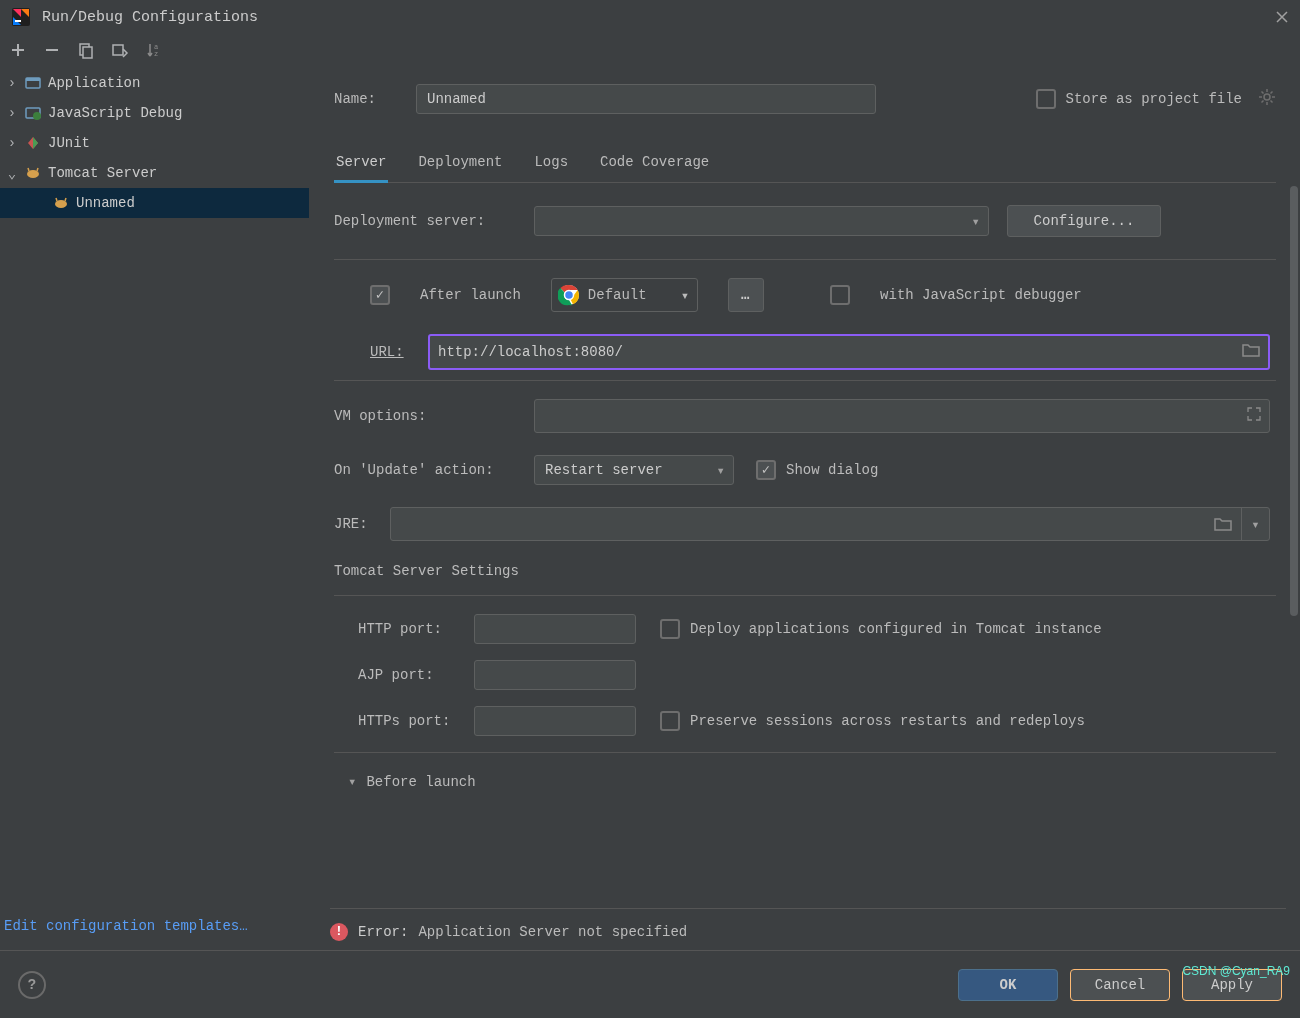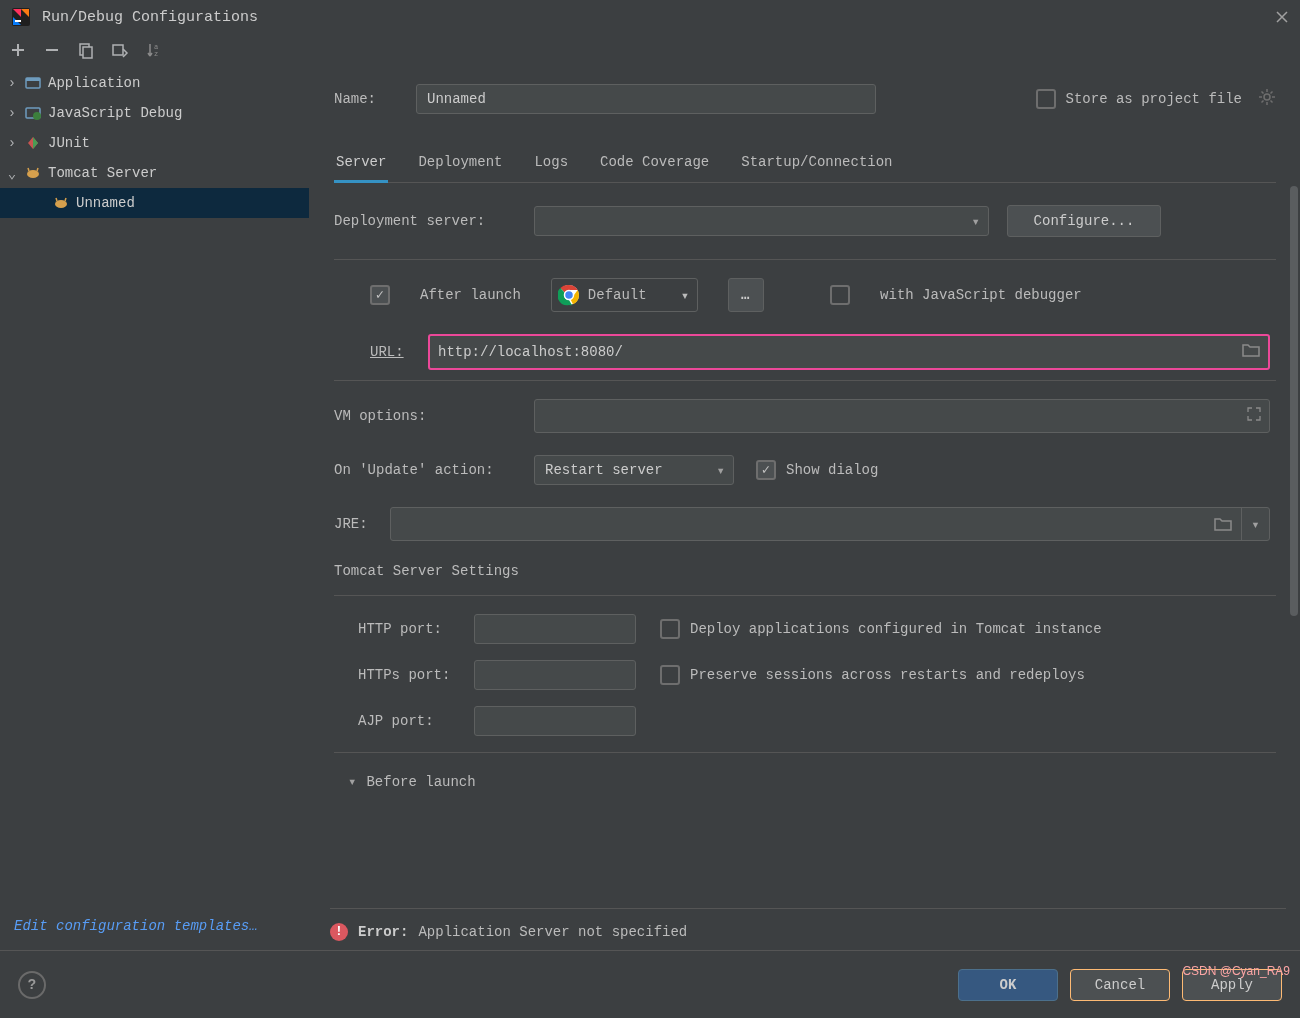--- a/index.html
+++ b/index.html
@@ -60,22 +60,22 @@
   .tree-row{
     height:30px;display:flex;align-items:center;padding-left:6px;gap:6px;
     color:var(--text-light);cursor:pointer;
   }
   .tree-row.sel{background:#0d293e;}
   .tree-row.indent{padding-left:52px;}
   .tree-chev{width:12px;display:flex;justify-content:center;color:#afb1b3;}
   .tree-icon{width:18px;height:18px;display:flex;align-items:center;justify-content:center;}
   .tree-icon svg{width:16px;height:16px;}
   .edit-templates{
-    padding:10px 14px 16px;color:var(--link);cursor:pointer;
-    white-space:nowrap;overflow:hidden;text-overflow:ellipsis;font-style:italic;
+    padding:10px 4px 16px;color:var(--link);cursor:pointer;
+    white-space:nowrap;overflow:hidden;text-overflow:ellipsis;
   }
   
   .content{
     flex:1;position:relative;overflow:hidden;padding:18px 24px 0 24px;
   }
   .row{display:flex;align-items:center;margin-bottom:10px;}
   .lbl{color:var(--text);}
   .name-row .lbl{width:82px;}
   input[type=text],.select,.textbox{
     background:var(--bg-input);border:1px solid #5e6060;height:30px;
@@ -128,21 +128,21 @@
   }
   .chrome-icon{width:22px;height:22px;}
   .dots-btn{
     width:36px;height:34px;border:1px solid #5e6060;border-radius:3px;
     background:var(--bg-input2);display:flex;align-items:center;justify-content:center;
     cursor:pointer;color:var(--text-light);font-weight:bold;letter-spacing:2px;
   }
   .url-row{display:flex;align-items:center;gap:12px;padding-left:36px;margin-bottom:10px;padding-right:6px;}
   .url-input-wrap{
     flex:1;display:flex;align-items:center;height:36px;
-    border:2px solid #ec4899;border-radius:3px;background:var(--bg-input);
+    border:2px solid #8b5cf6;border-radius:3px;background:var(--bg-input);
     padding:0 8px;
   }
   .url-input-wrap input{border:none;background:transparent;flex:1;height:100%;padding:0;}
   .folder-icon{color:#8a8a8a;cursor:pointer;}
   .vm-box{
     flex:1;height:34px;border:1px solid #5e6060;border-radius:3px;
     background:var(--bg-input);display:flex;align-items:center;justify-content:flex-end;
     padding:0 8px;
   }
   .expand-icon{color:#8a8a8a;cursor:pointer;}
@@ -168,42 +168,42 @@
     position:absolute;left:2px;width:8px;top:0;height:430px;
     background:#5a5d5f;border-radius:4px;
   }
   
   .error-bar{
     position:absolute;left:330px;right:14px;bottom:76px;height:34px;
     display:flex;align-items:center;gap:10px;border-top:1px solid var(--border);
     padding-top:12px;
   }
   .err-icon{width:18px;height:18px;border-radius:50%;background:#db5860;color:white;display:flex;align-items:center;justify-content:center;font-weight:bold;font-size:13px;}
-  .err-label{color:var(--text-light);font-weight:bold;}
+  .err-label{color:var(--text-light);font-weight:normal;}
   
   .bottombar{
     position:absolute;left:0;right:0;bottom:0;height:68px;
     display:flex;align-items:center;padding:0 18px;
     border-top:1px solid var(--border);background:var(--bg);
   }
   .help-btn{
     width:28px;height:28px;border:2px solid #6a6a6a;border-radius:50%;
     display:flex;align-items:center;justify-content:center;color:#9a9a9a;
     cursor:pointer;font-weight:bold;
   }
   .spacer{flex:1;}
   .dlg-btn{
     height:32px;min-width:100px;padding:0 22px;margin-left:12px;
     border:1px solid #fdba74;border-radius:4px;background:#4c5052;
     color:var(--text-light);cursor:pointer;font-family:inherit;font-size:14px;
     display:flex;align-items:center;justify-content:center;
   }
   .dlg-btn.primary{background:var(--btn-blue);border-color:var(--btn-blue-border);font-weight:bold;}
   .watermark{
-    position:absolute;right:10px;bottom:40px;font-size:12px;color:#fca5a5;
+    position:absolute;right:10px;bottom:40px;font-size:12px;color:#5eead4;
     font-family:sans-serif;
   }
 </style>
 </head>
 <body>
 
 <div class="titlebar">
   <span class="app-icon">
     <svg viewBox="0 0 22 22">
         <rect x="2" y="2" width="18" height="18" rx="2" fill="#1f1f1f"></rect>
@@ -322,21 +322,20 @@
               <path d="M9 1v3M9 14v3M1 9h3M14 9h3M3.5 3.5l2 2M12.5 12.5l2 2M14.5 3.5l-2 2M5.5 12.5l-2 2" stroke="#6e6e6e" stroke-width="1.5"></path>
             </svg></span>
       </div>
     </div>
 
     <div class="tabs">
       <div class="tab active">Server</div>
       <div class="tab">Deployment</div>
       <div class="tab">Logs</div>
       <div class="tab">Code Coverage</div>
-      <div class="tab">Startup/Connection</div>
     </div>
 
     <div class="form">
       <div class="row">
         <span class="lbl">Deployment server:</span>
         <div class="select app-server">
           <span></span>
             <span class="caret">▾</span>
         </div>
         <div style="width:18px;"></div>
@@ -418,30 +417,30 @@
       <div class="ports">
         <div class="row">
           <span class="lbl">HTTP port:</span>
           <input type="text" class="port-input" style="">
           <span style="width:24px;"></span>
           <span class="chk"></span>
           <span style="width:10px;"></span>
           <span>Deploy applications configured in Tomcat instance</span>
         </div>
         <div class="row">
+          <span class="lbl">AJP port:</span>
+          <input type="text" class="port-input" style="">
+        </div>
+        <div class="row">
           <span class="lbl">HTTPs port:</span>
           <input type="text" class="port-input" style="">
           <span style="width:24px;"></span>
           <span class="chk"></span>
           <span style="width:10px;"></span>
           <span>Preserve sessions across restarts and redeploys</span>
-        </div>
-        <div class="row">
-          <span class="lbl">AJP port:</span>
-          <input type="text" class="port-input" style="">
         </div>
       </div>
 
       <div class="divider"></div>
       <div class="before-launch">
         <span class="caret-down">▾</span>
         <span>Before launch</span>
       </div>
     </div>
 

